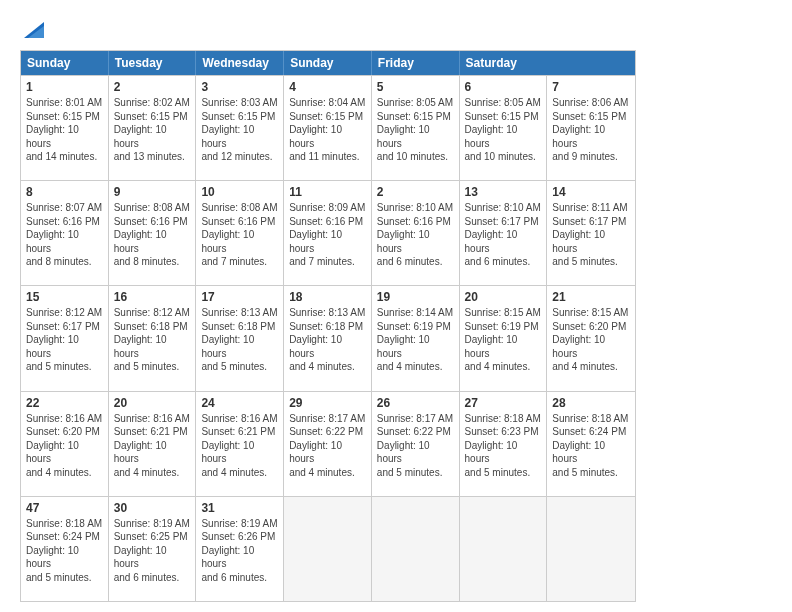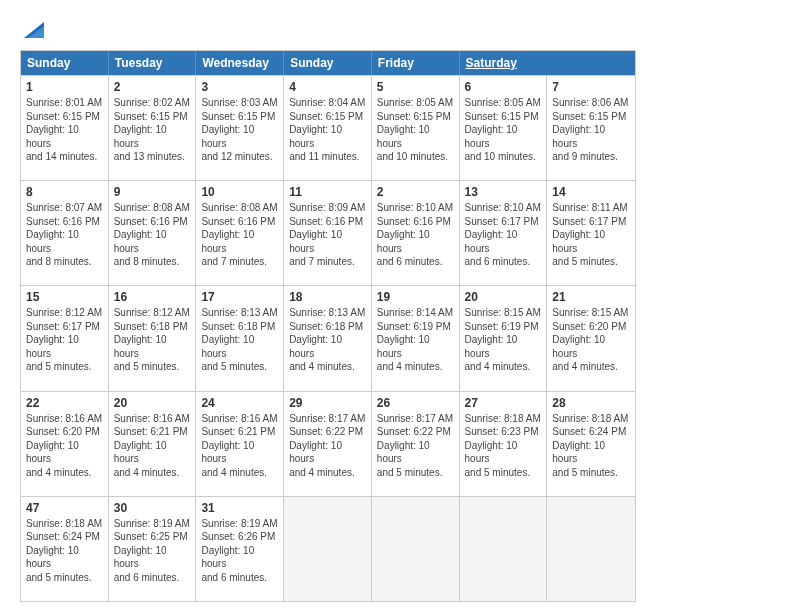--- a/index.html
+++ b/index.html
@@ -61,21 +61,21 @@
       grid-template-columns: repeat(7, 1fr);
       background: #2e75b6;
     }
     .cal-header-cell {
       color: #fff;
       font-weight: bold;
       font-size: 12px;
       padding: 5px 6px;
       border-right: 1px solid #5591c8;
     }
-    .cal-header-cell:last-child { border-right: none; text-decoration: underline; }
+    .cal-header-cell:last-child { border-right: none; }
     .cal-body {
       display: flex;
       flex-direction: column;
       flex: 1;
     }
     .cal-row {
       display: grid;
       grid-template-columns: repeat(7, 1fr);
       flex: 1;
       border-top: 1px solid #ccc;

